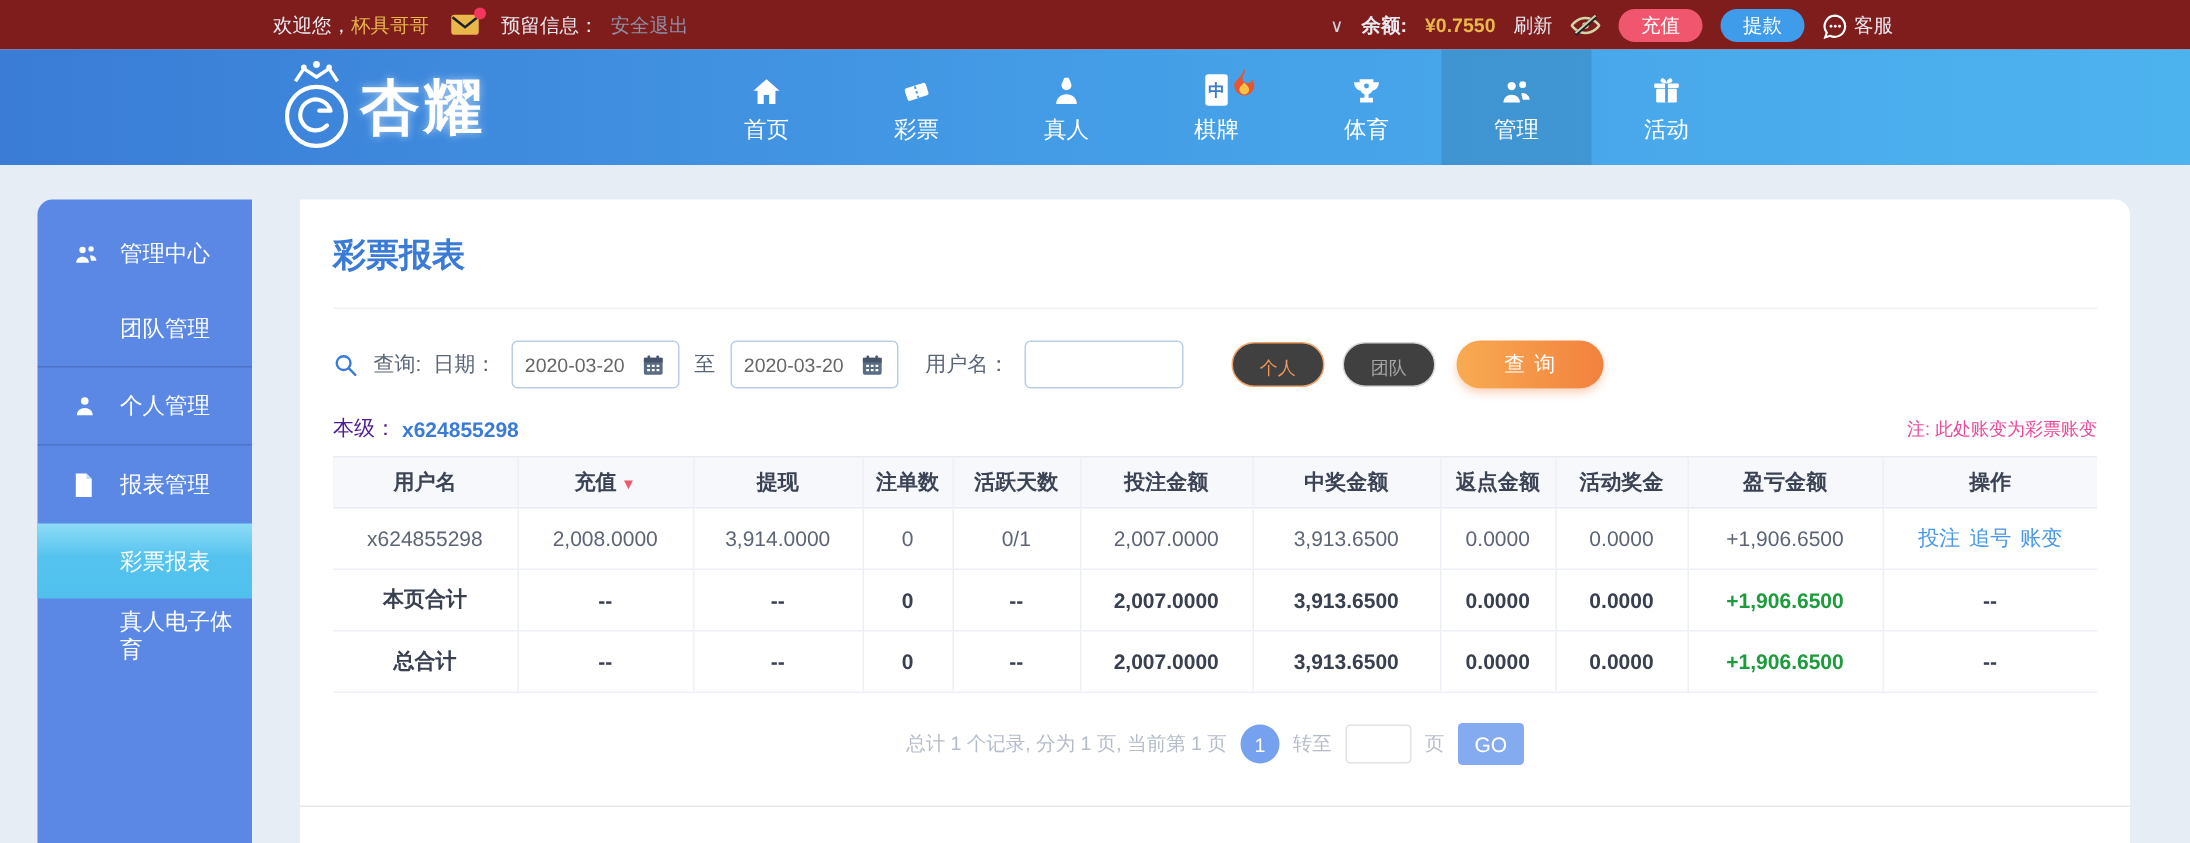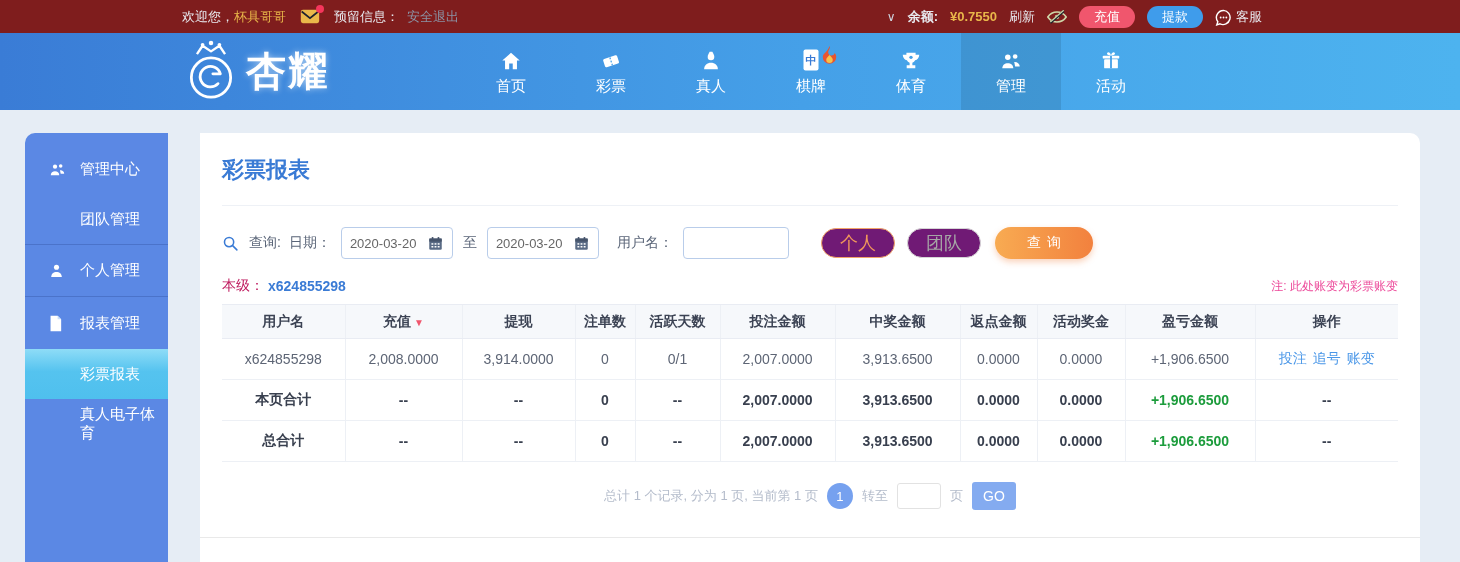--- a/index.html
+++ b/index.html
@@ -18,21 +18,21 @@
   .mail-dot { position:absolute; right:-4px; top:-4px; width:8px; height:8px; border-radius:50%; background:#f5365c; }
   .chev { color:#cfd5e0; font-size:12px; }
   .pill { border:none; border-radius:12px; height:22px; padding:0 15px; color:#fff; font-size:13px; cursor:pointer; }
   .pill-red { background:#f0566d; }
   .pill-blue { background:#3f9ceb; }
   .balance-label { font-weight:bold; }
 
   
   .nav { position:absolute; left:0; top:33px; width:100%; height:77px;
     background:linear-gradient(90deg,#3a7cd6 0%,#45a0e8 55%,#4db3ef 100%); }
-  .logo { position:absolute; left:182px; top:6px; display:flex; align-items:center; gap:6px; }
+  .logo { position:absolute; left:182px; top:6px; display:flex; align-items:center; }
   .logo-text { color:#fff; font-size:40px; font-weight:bold; letter-spacing:2px;
     text-shadow:0 0 6px rgba(255,255,255,.55); }
   .nav-items { position:absolute; left:461px; top:0; height:77px; display:flex; }
   .nav-item { width:100px; height:77px; display:flex; flex-direction:column; align-items:center;
     justify-content:center; gap:5px; color:#fff; font-size:15px; cursor:pointer; position:relative; }
   .nav-item.active { background:rgba(0,0,0,.10); }
   .nav-ico { height:24px; display:flex; align-items:flex-end; }
   .flame-badge { position:absolute; top:12px; left:60px; }
 
   
@@ -53,30 +53,30 @@
 
   .search-row { display:flex; align-items:center; margin-top:20px; height:34px;
     color:#5a6578; font-size:14px; }
   .search-row .lbl { margin:0 4px; }
   .date-box { width:112px; height:32px; border:1px solid #b9cdea; border-radius:4px;
     display:flex; align-items:center; padding:0 8px; margin:0 6px; background:#fff; }
   .date-box input { border:none; outline:none; width:78px; font-size:13px; color:#666;
     font-family:inherit; background:transparent; }
   .user-box { width:106px; height:32px; border:1px solid #b9cdea; border-radius:4px;
     margin-left:6px; padding:0 8px; font-size:13px; color:#666; outline:none; font-family:inherit; }
-  .btn-ghost { height:30px; border-radius:16px; padding:2px 18px; background:#701a75; font-size:18px;
+  .btn-ghost { height:30px; border-radius:16px; padding:8px 18px; background:#404040; font-size:12px;
     cursor:pointer; margin-left:12px; }
   .btn-personal { border:1px solid #f2a468; color:#f0975a; margin-left:32px; }
   .btn-team { border:1px solid #d6d6d6; color:#a5a5a5; }
   .btn-search { height:32px; border:none; border-radius:16px; padding:0 26px; margin-left:14px;
     background:linear-gradient(90deg,#f8ab52 0%,#f2813e 100%); color:#fff; font-size:14px;
     letter-spacing:6px; text-indent:6px; cursor:pointer; box-shadow:0 3px 6px rgba(242,129,62,.35); }
 
   .level-row { display:flex; align-items:center; margin-top:17px; }
-  .level-label { color:#be185d; font-size:14px; }
+  .level-label { color:#4c1d95; font-size:14px; }
   .level-value { color:#3a7bd5; font-weight:bold; font-size:14px; margin-left:4px; cursor:pointer; }
   .note { margin-left:auto; color:#ec4899; font-size:12px; }
 
   table.report { width:100%; margin-top:9px; border-collapse:collapse; table-layout:fixed; font-size:14px; }
   .report th { height:34px; background:#f6f8fb; color:#3c4354; font-weight:600;
     border-top:1px solid #e9ecf3; border-bottom:1px solid #e9ecf3; }
   .report th,.report td { text-align:center; border-left:1px solid #edf0f5; }
   .report th:first-child,.report td:first-child { border-left:none; }
   .report td { height:41px; color:#5d6575; border-bottom:1px solid #edf0f5; }
   .th-red { color:#f0566d; }

